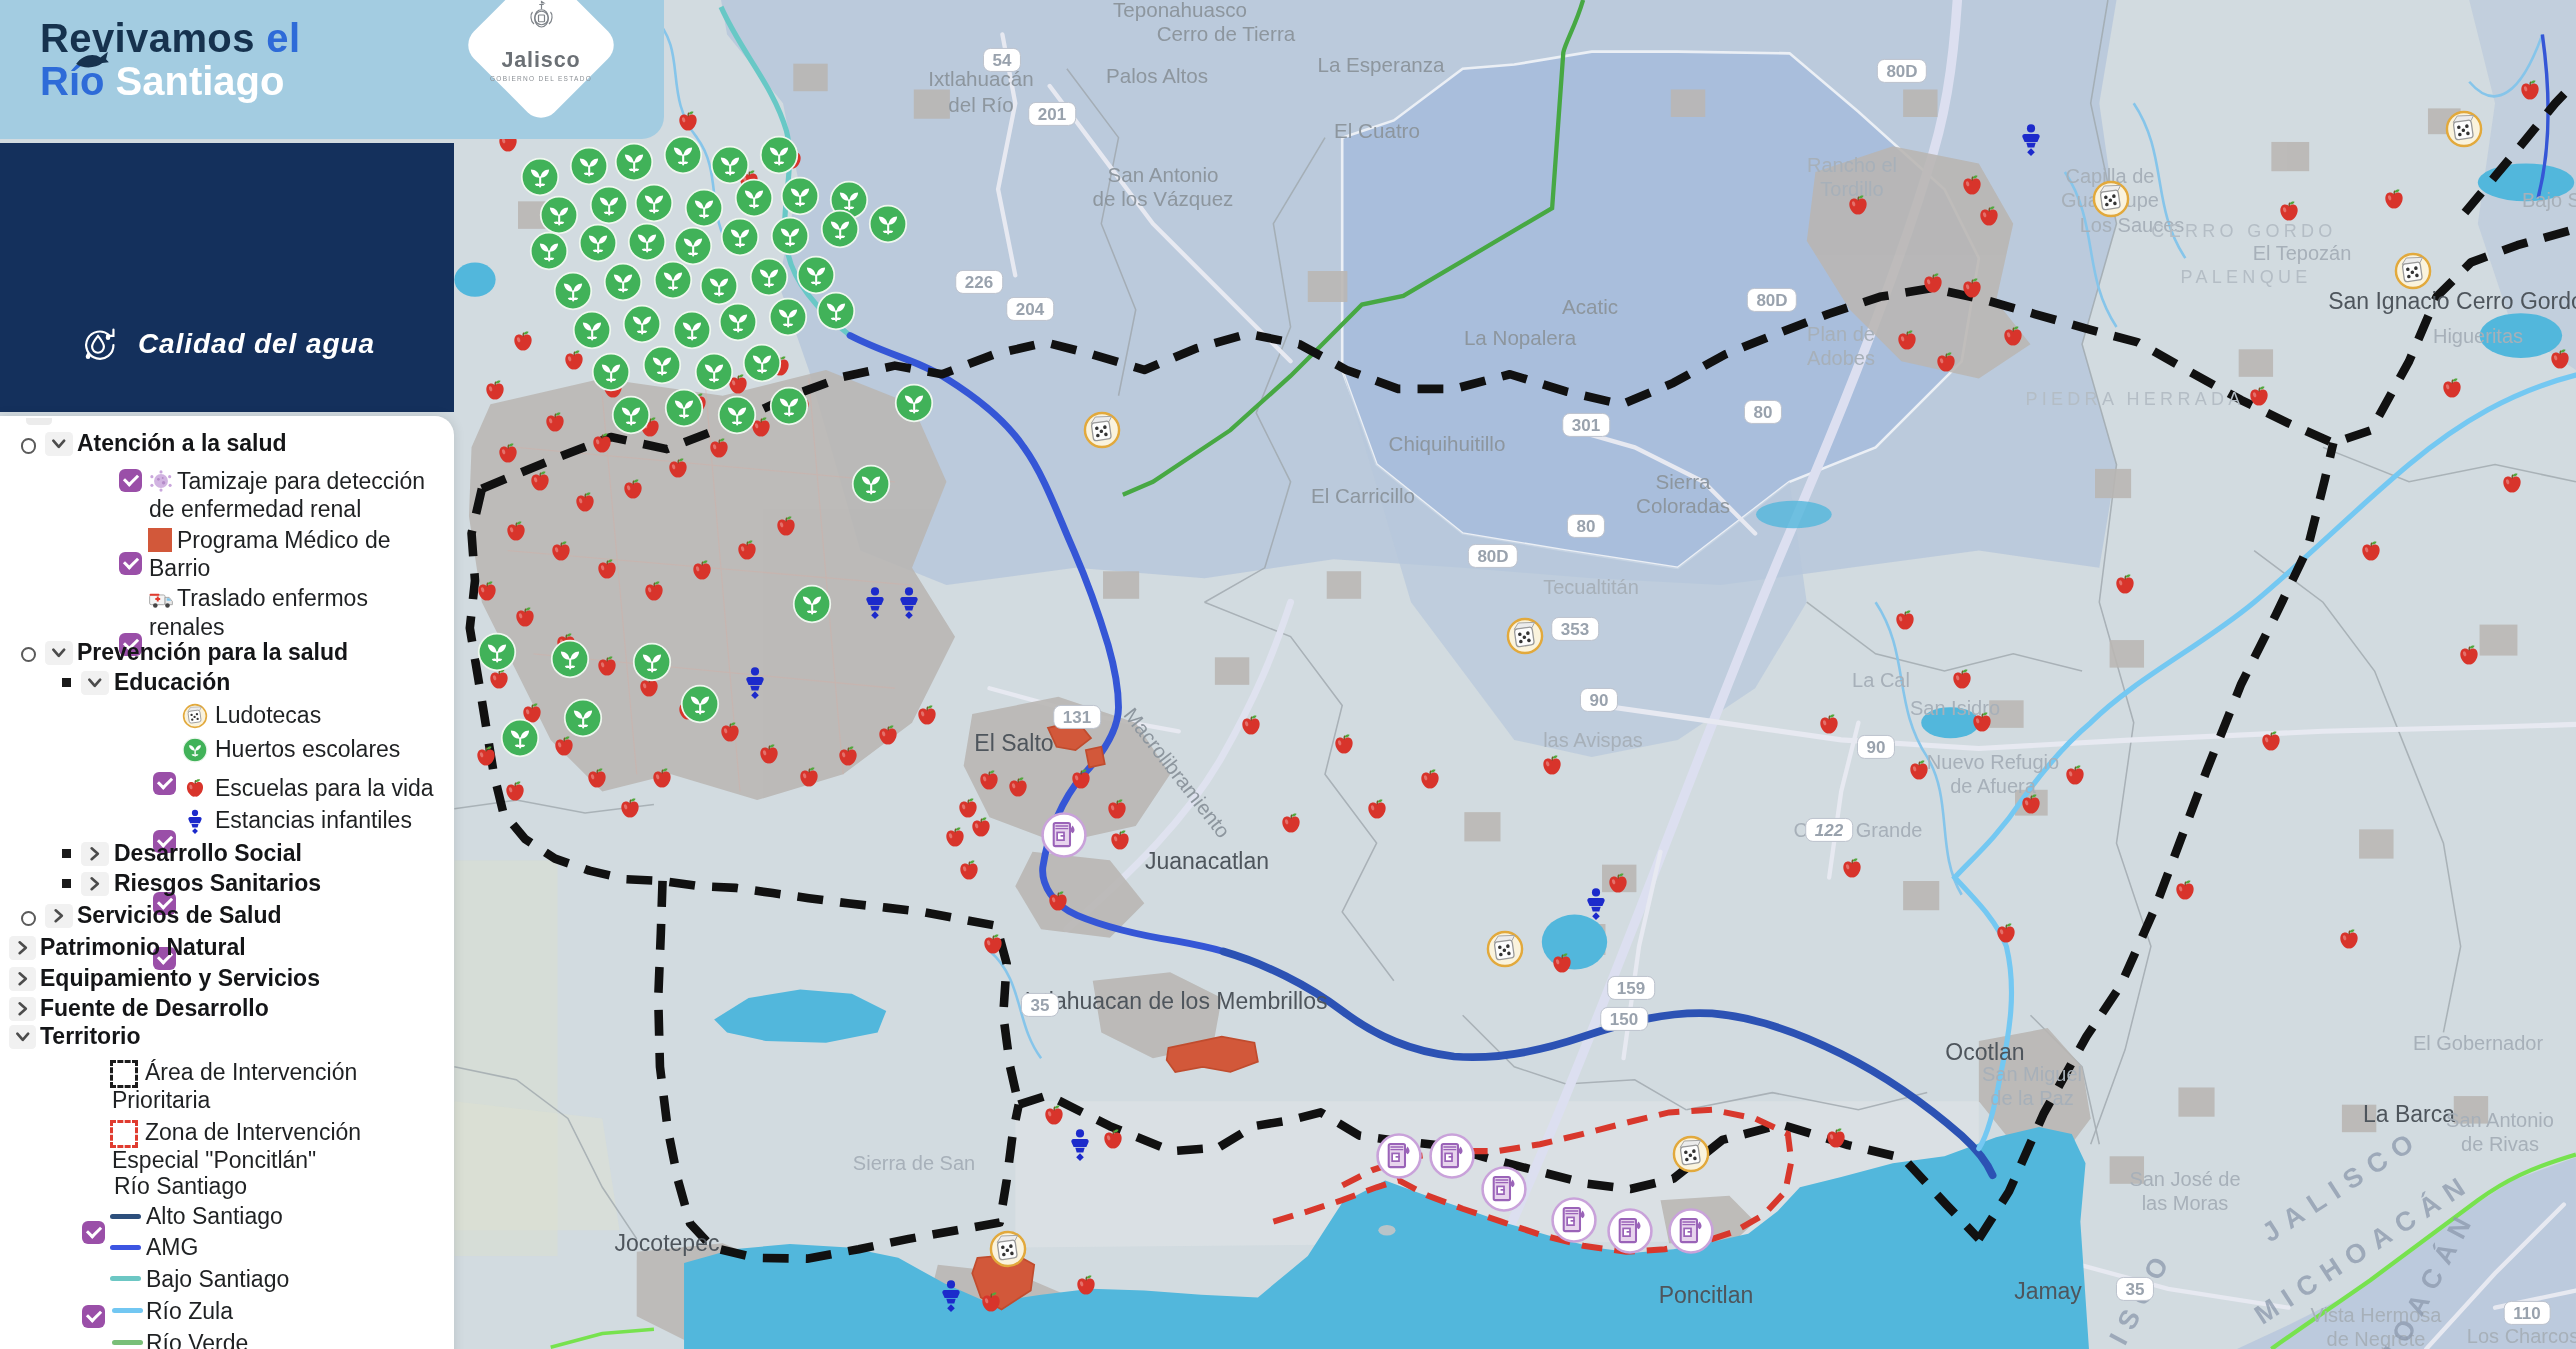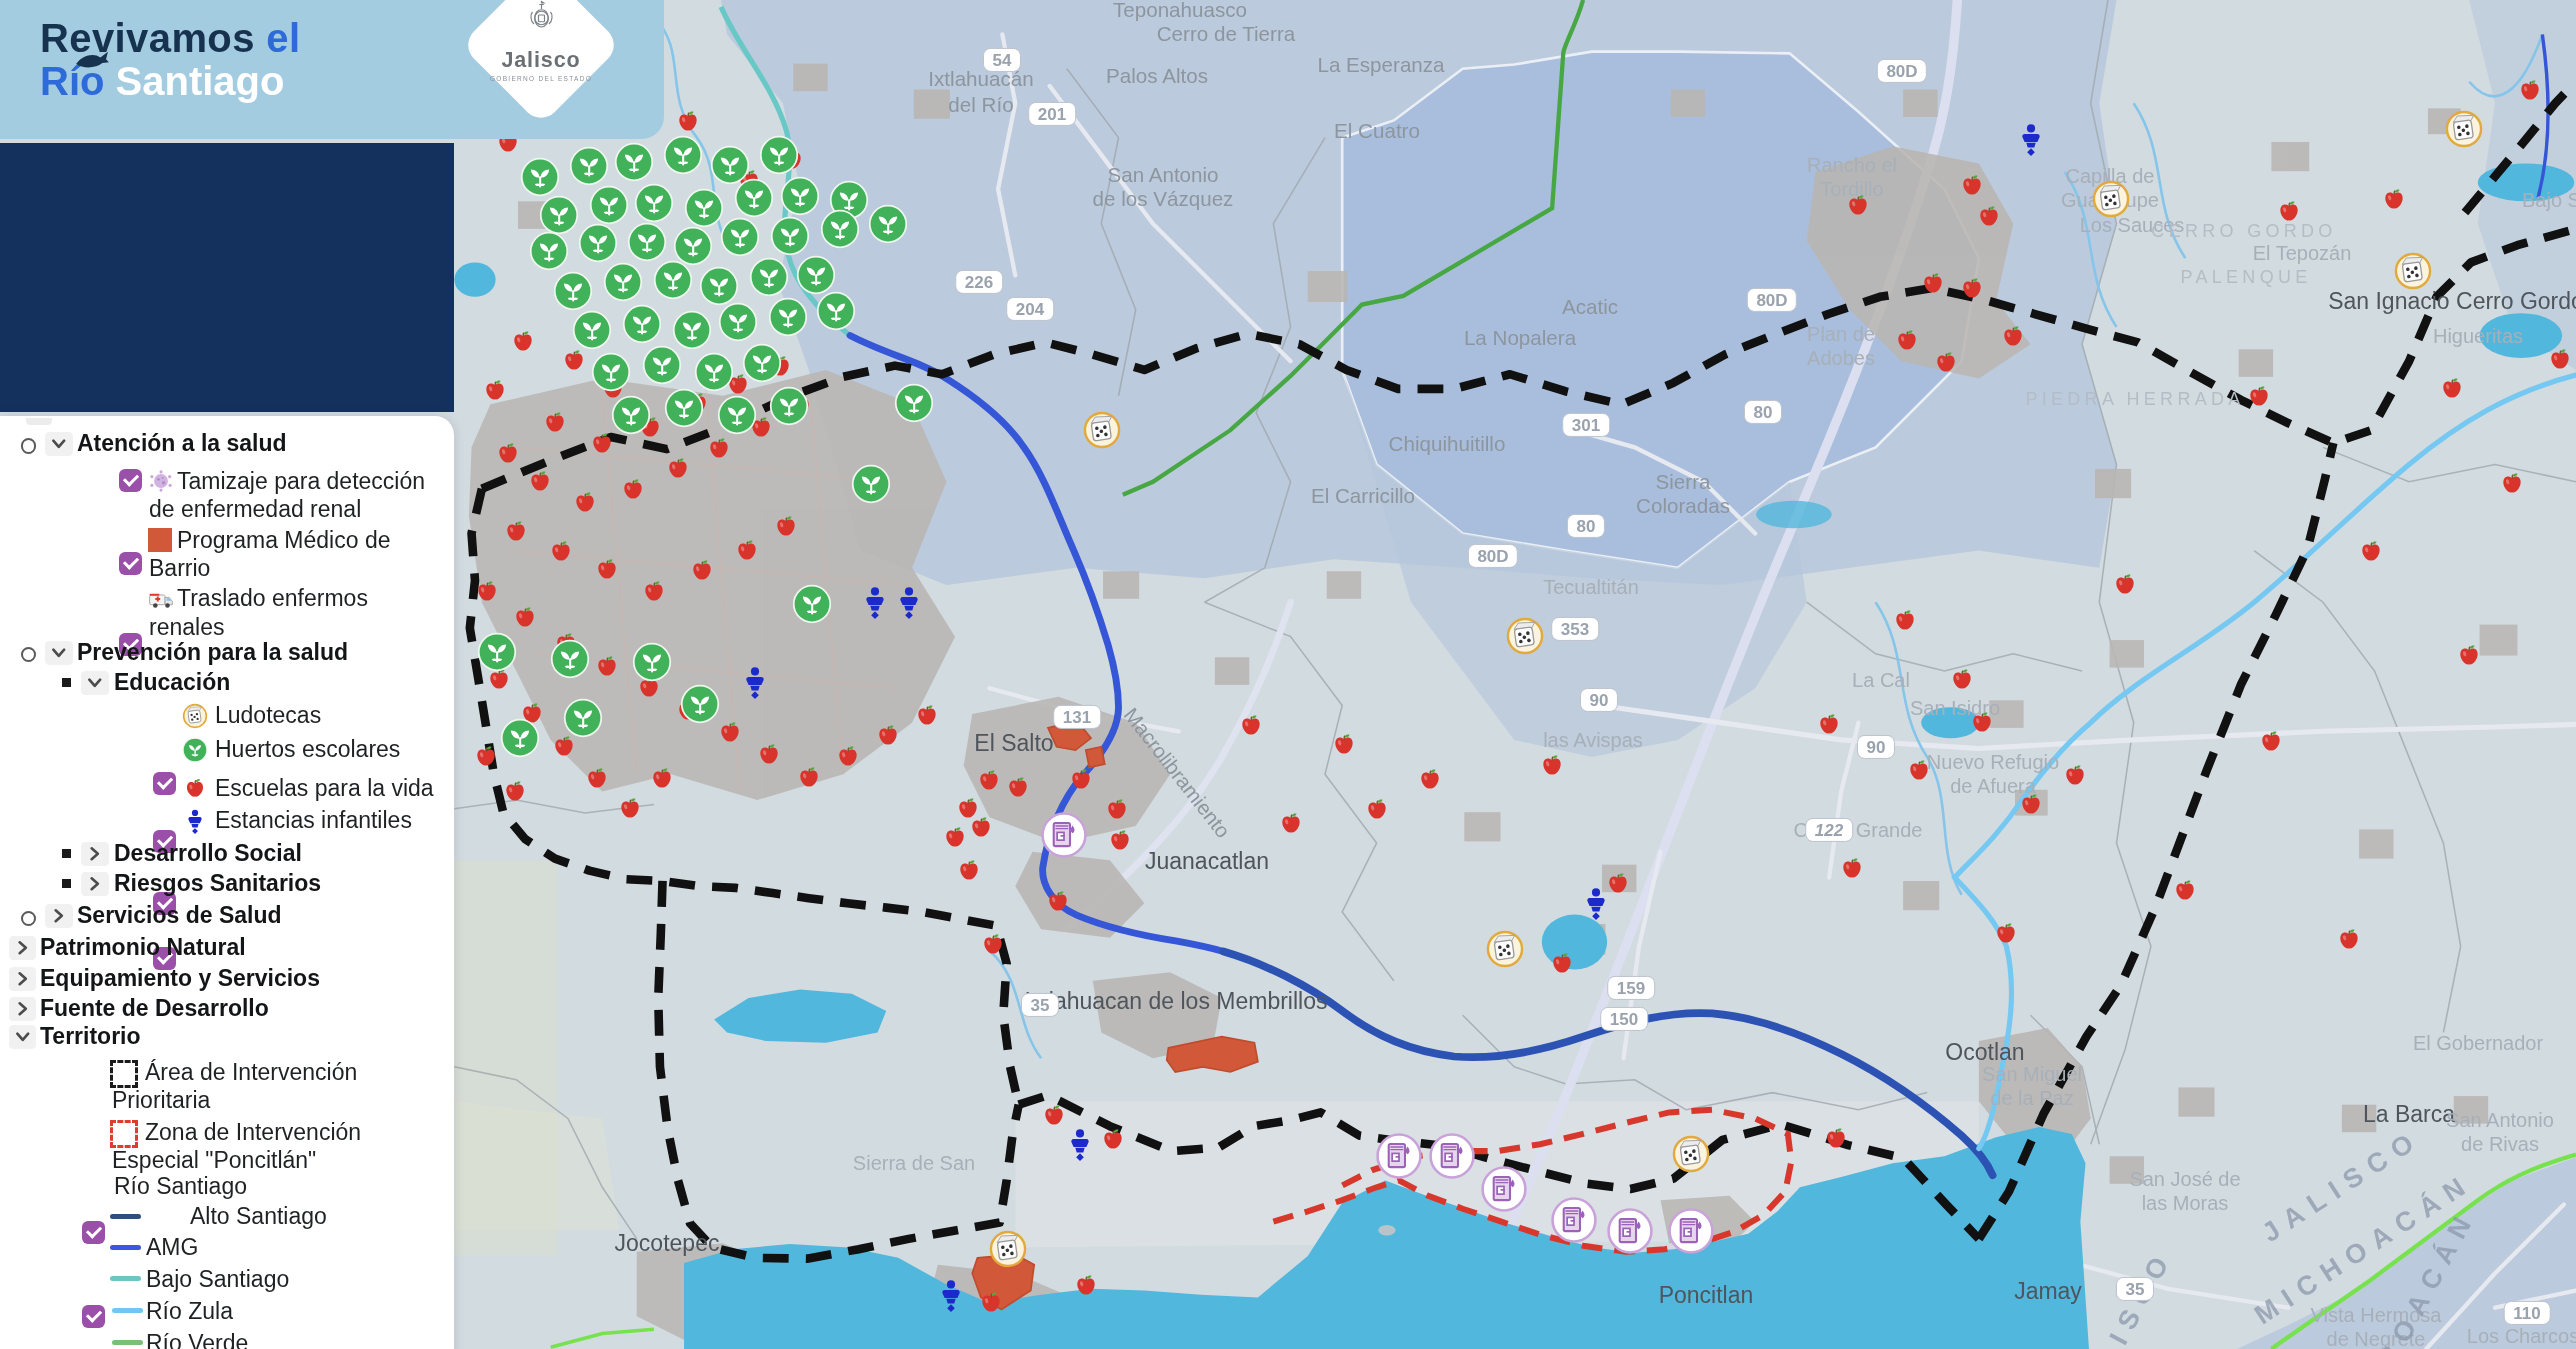--- a/index.html
+++ b/index.html
@@ -2004,20 +2004,30 @@
         <circle cx="30" cy="24" r="9"></circle>
       <path d="M21 24c0-7 4-11 9-11s9 4 9 11-4 12-9 12-9-5-9-12z"></path>
       <path d="M18 16c-3 3-3 12 2 16M42 16c3 3 3 12-2 16"></path>
         <rect x="26" y="20" width="8" height="9" rx="1"></rect>
     </svg>
     <div class="jal">Jalisco</div>
     <div class="sub">GOBIERNO DEL ESTADO</div>
   </div>
 
   <nav id="navpanel">
+    <div class="navrow">
+      <svg class="icon" viewBox="0 0 44 44" stroke="#fff" fill="none" stroke-width="2.4" stroke-linecap="round">
+        <path d="M34 11a15 15 0 1 0 5 11"></path>
+          <path d="M39 5v7h-7"></path>
+        <path d="M22 12c4 5 6.5 8.5 6.5 12a6.5 6.5 0 1 1-13 0c0-3.5 2.5-7 6.5-12z"></path>
+        <path d="M33 9c1.5 2 2.5 3.5 2.5 5a2.5 2.5 0 1 1-5 0c0-1.5 1-3 2.5-5z" fill="#fff" stroke="none"></path>
+        <path d="M11 30c1.5 2 2.5 3.5 2.5 5a2.5 2.5 0 1 1-5 0c0-1.5 1-3 2.5-5z" fill="#fff" stroke="none"></path>
+      </svg>
+      <span class="lbl">Calidad del agua</span>
+    </div>
   </nav>
 
   <aside id="treepanel">
     <div class="cutrow"></div>
     <div id="tree">
         <div class="tree-el bullet-circle" style="left: 20.6px; top: 22.4px;"></div>
         <div class="tree-el chevbox down" style="left: 45px; top: 15.5px;">
           <svg viewBox="0 0 20 20">
             <path d="M6 3l8 7-8 7" stroke="#4c4c4c" stroke-width="3.4" fill="none" stroke-linecap="round" stroke-linejoin="round"></path>
           </svg>
@@ -2182,21 +2192,21 @@
         <div class="tree-el cb" style="left: 82px; top: 705px;"></div>
         <div class="tree-el tree-icon" style="left: 110px; top: 704px;">
           <span class="sw-dash red"></span>
         </div>
         <div class="tree-el tree-label" style="left: 145px; top: 703px;">Zona de Intervención</div>
         <div class="tree-el tree-label" style="left: 112px; top: 731px;">Especial "Poncitlán"</div>
         <div class="tree-el tree-label" style="left: 114px; top: 757px;">Río Santiago</div>
         <div class="tree-el " style="left: 110px; top: 798px;">
           <span class="sw-line" style="background:#2d4f7c"></span>
         </div>
-        <div class="tree-el tree-label" style="left: 146px; top: 787px; margin-left: 44px;">Alto Santiago</div>
+        <div class="tree-el tree-label" style="left: 146px; top: 787px;">Alto Santiago</div>
         <div class="tree-el " style="left: 110px; top: 829px;">
           <span class="sw-line" style="background:#3c55e2"></span>
         </div>
         <div class="tree-el tree-label" style="left: 146px; top: 818px;">AMG</div>
         <div class="tree-el " style="left: 110px; top: 860px;">
           <span class="sw-line" style="background:#6cc7c4"></span>
         </div>
         <div class="tree-el tree-label" style="left: 146px; top: 850px;">Bajo Santiago</div>
         <div class="tree-el " style="left: 112px; top: 892px;">
           <span class="sw-line" style="background:#72c7f2"></span>

